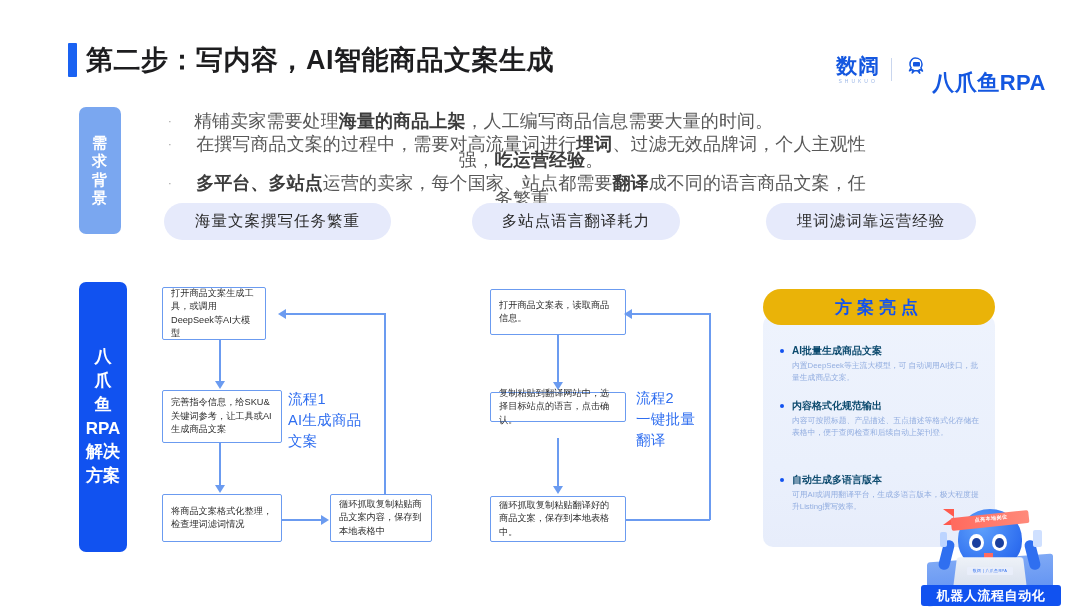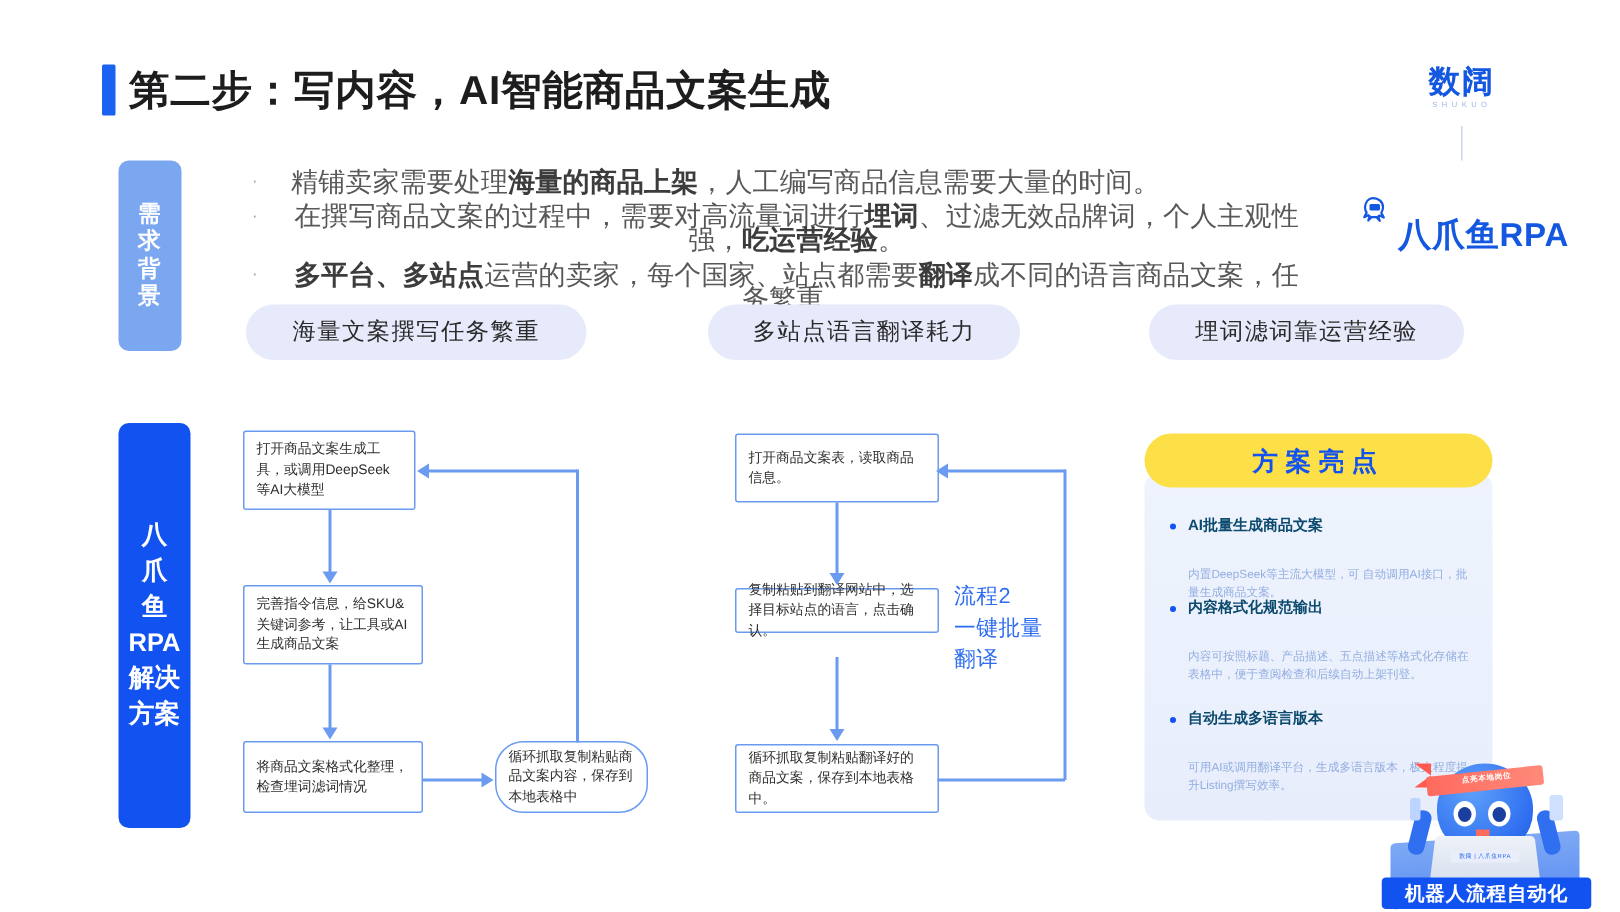--- a/index.html
+++ b/index.html
@@ -9,21 +9,21 @@
     font-family: "Liberation Sans", "DejaVu Sans", sans-serif;
     overflow: hidden;
   }
   .page { position: relative; width: 1080px; height: 608px; background:#fff; }
 
   
   .title-bar { position:absolute; left:68px; top:42px; display:flex; align-items:center; }
   .title-accent { width:9px; height:34px; background:#1a62f2; border-radius:1px; margin-right:9px; }
   .title-text { font-size:27px; font-weight:700; color:#1d1d1f; letter-spacing:.5px; white-space:nowrap; }
 
-  .brand { position:absolute; right:34px; top:44px; display:flex; align-items:center; gap:11px;flex-direction:column; }
+  .brand { position:absolute; right:34px; top:44px; display:flex; align-items:center; gap:11px; }
   .brand-shukuo { display:flex; flex-direction:column; align-items:center; }
   .brand-shukuo-main { font-size:21px; font-weight:800; color:#1457e0; letter-spacing:1px; line-height:1; }
   .brand-shukuo-sub { font-size:5px; color:#9bb6e6; letter-spacing:3px; margin-top:3px; line-height:1; }
   .brand-div { width:1px; height:23px; background:#c9d6ee; }
   .brand-rpa { display:flex; align-items:center; gap:5px; }
   .brand-rpa-name { font-size:22px; font-weight:800; color:#1457e0; letter-spacing:.5px; line-height:1; white-space:nowrap;margin-top:28px; }
 
   
   .side-tab {
     position:absolute; display:flex; flex-direction:column;
@@ -70,31 +70,31 @@
   .arrow.left { border-top:5px solid transparent; border-bottom:5px solid transparent; border-right:8px solid #6b9bf0; }
 
   
   #highlight-panel {
     position:absolute; left:763px; top:315px; width:232px; height:232px;
     background:linear-gradient(180deg,#eef3fd 0%,#eaf0fc 65%,#e7edfb 100%);
     border-radius:10px;
   }
   #highlight-header {
     position:absolute; left:763px; top:289px; width:232px; height:36px;
-    background:#fde047; border-radius:18px;
+    background:#eab308; border-radius:18px;
     display:flex; align-items:center; justify-content:center;
     font-size:17px; font-weight:800; color:#1152f0; letter-spacing:5px;
   }
   .hl-item { position:absolute; left:779px; width:205px; }
   .hl-title { font-size:10px; font-weight:700; color:#0c4a6e; line-height:1.3; position:relative; padding-left:13px; }
   .hl-title::before {
     content:""; position:absolute; left:1px; top:5px;
     width:4px; height:4px; border-radius:50%; background:#1152f0;
   }
-  .hl-desc { font-size:7.8px; color:#93aee0; line-height:1.5; padding-left:13px; margin-top:20px; }
+  .hl-desc { font-size:7.8px; color:#93aee0; line-height:1.5; padding-left:13px; margin-top:3px; }
   #hl-0 { top:344px; }
   #hl-1 { top:399px; }
   #hl-2 { top:473px; }
 
   
   #mascot { position:absolute; left:915px; top:496px; width:150px; height:112px; }
   .m-base { position:absolute; left:12px; top:62px; width:126px; height:44px;
             background:linear-gradient(180deg,#7fa9f5 0%,#5b8ef2 100%);
             transform:skewY(-4deg); border-radius:3px; }
   .m-head { position:absolute; left:43px; top:13px; width:64px; height:60px;
@@ -182,35 +182,40 @@
     <div class="bullet-row">
       <div class="bullet-dot">·</div>
       <div class="bullet-text"><b>多平台、多站点</b>运营的卖家，每个国家、站点都需要<b>翻译</b>成不同的语言商品文案，任务繁重。</div>
     </div>
   </div>
 
   <div class="pill" id="pill-0">海量文案撰写任务繁重</div>
   <div class="pill" id="pill-1">多站点语言翻译耗力</div>
   <div class="pill" id="pill-2">埋词滤词靠运营经验</div>
 
-  <div class="flow-box" style="left:162px; top:287px; width:115px; height:53px;">打开商品文案生成工具，或调用DeepSeek等AI大模型</div>
+  <div class="flow-box" style="left:162px; top:287px; width:104px; height:53px;">打开商品文案生成工具，或调用DeepSeek等AI大模型</div>
   <div class="flow-box" style="left:162px; top:494px; width:120px; height:48px;">将商品文案格式化整理，检查埋词滤词情况</div>
   <div class="flow-box" style="left:162px; top:390px; width:120px; height:53px;">完善指令信息，给SKU&amp;关键词参考，让工具或AI生成商品文案</div>
-  <div class="flow-box" style="left:330px; top:494px; width:102px; height:48px;border-radius:19px;">循环抓取复制粘贴商品文案内容，保存到本地表格中</div>
+  <div class="flow-box" style="left:330px; top:494px; width:102px; height:48px;">循环抓取复制粘贴商品文案内容，保存到本地表格中</div>
 
   <div class="line v" style="left:219px; top:340px; height:42px;"></div>
   <div class="arrow down" style="left:215px; top:381px;"></div>
   <div class="line v" style="left:219px; top:443px; height:43px;"></div>
   <div class="arrow down" style="left:215px; top:485px;"></div>
   <div class="line h" style="left:282px; top:519px; width:41px;"></div>
   <div class="arrow right" style="left:321px; top:515px;"></div>
   <div class="line v" style="left:384px; top:313px; height:182px;"></div>
   <div class="line h" style="left:286px; top:313px; width:99px;"></div>
   <div class="arrow left" style="left:278px; top:309px;"></div>
 
+  <div class="flow-label" style="left:288px; top:389px;">
+    <div>流程1</div>
+    <div>AI生成商品</div>
+    <div>文案</div>
+  </div>
 
   <div class="flow-box" style="left:490px; top:289px; width:136px; height:46px;">打开商品文案表，读取商品信息。</div>
   <div class="flow-box" style="left:490px; top:392px; width:136px; height:30px;">复制粘贴到翻译网站中，选择目标站点的语言，点击确认。</div>
   <div class="flow-box" style="left:490px; top:496px; width:136px; height:46px;">循环抓取复制粘贴翻译好的商品文案，保存到本地表格中。</div>
 
   <div class="line v" style="left:557px; top:335px; height:48px;"></div>
   <div class="arrow down" style="left:553px; top:382px;"></div>
   <div class="line v" style="left:557px; top:438px; height:49px;"></div>
   <div class="arrow down" style="left:553px; top:486px;"></div>
   <div class="line h" style="left:625px; top:519px; width:85px;"></div>

